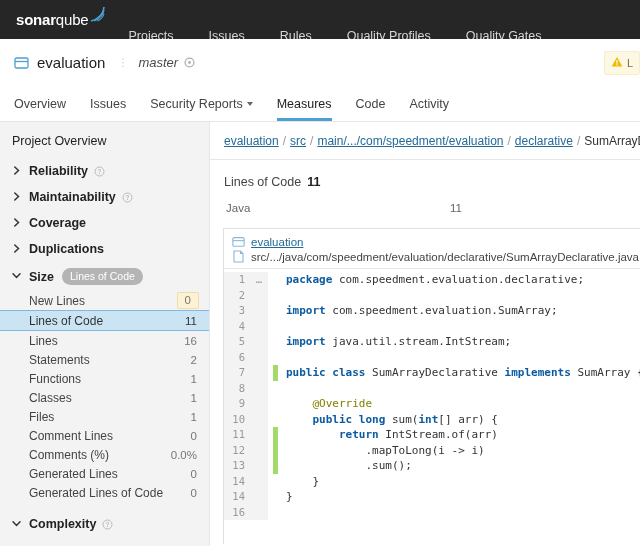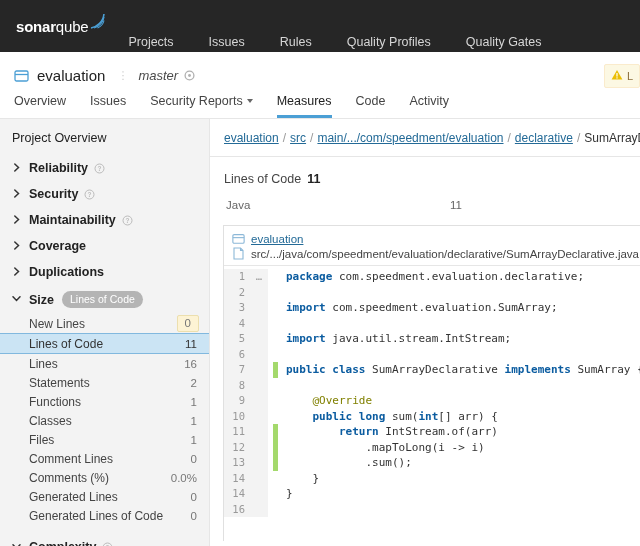--- a/index.html
+++ b/index.html
@@ -5,21 +5,21 @@
   * { box-sizing: border-box; margin: 0; padding: 0; }
   html, body {
     width: 640px; height: 546px;
     font-family: "Liberation Sans", sans-serif;
     background: #ffffff;
     overflow: hidden;
   }
 
   
   .global-nav {
-    height: 52px;
+    height: 39px;
     background: #262626;
     display: flex;
     align-items: center;
     padding-left: 16px;
   }
   .brand {
     display: flex; align-items: flex-start;
     margin-right: 22px;
     position: relative;
   }
@@ -63,20 +63,21 @@
     display: flex; align-items: center; gap: 4px;
     font-size: 11px; color: #8a6d3b;
     white-space: nowrap;
   }
 
   
   .tabs {
     display: flex; align-items: flex-end;
     padding: 8px 14px 0 14px;
     height: 30px;
+    margin-top: 16px;
   }
   .tab {
     font-size: 12.5px; color: #444;
     padding: 0 0 7px 0; margin-right: 24px;
     border-bottom: 3px solid transparent;
     white-space: nowrap; cursor: pointer;
     display: flex; align-items: center; gap: 4px;
   }
   .tab.active { border-bottom-color: #4b9fd5; color: #222; }
   .caret-down {
@@ -323,32 +324,20 @@
             <svg width="11" height="11" viewBox="0 0 11 11">
               <circle cx="5.5" cy="5.5" r="4.5" fill="none" stroke="#bbb" stroke-width="1"></circle>
               <text x="5.5" y="8" font-size="6.5" text-anchor="middle" fill="#bbb" font-family="sans-serif">?</text>
             </svg>
           </span>
         </div>
         <div class="domain-row">
           <span class="chev"><svg width="9" height="9" viewBox="0 0 9 9">
               <path d="M2.8,1 L6.5,4.5 L2.8,8" fill="none" stroke="#333" stroke-width="1.5" stroke-linecap="round"></path>
             </svg></span>
-          <span>Security</span>
-          <span class="help-icon">
-            <svg width="11" height="11" viewBox="0 0 11 11">
-              <circle cx="5.5" cy="5.5" r="4.5" fill="none" stroke="#bbb" stroke-width="1"></circle>
-              <text x="5.5" y="8" font-size="6.5" text-anchor="middle" fill="#bbb" font-family="sans-serif">?</text>
-            </svg>
-          </span>
-        </div>
-        <div class="domain-row">
-          <span class="chev"><svg width="9" height="9" viewBox="0 0 9 9">
-              <path d="M2.8,1 L6.5,4.5 L2.8,8" fill="none" stroke="#333" stroke-width="1.5" stroke-linecap="round"></path>
-            </svg></span>
           <span>Maintainability</span>
           <span class="help-icon">
             <svg width="11" height="11" viewBox="0 0 11 11">
               <circle cx="5.5" cy="5.5" r="4.5" fill="none" stroke="#bbb" stroke-width="1"></circle>
               <text x="5.5" y="8" font-size="6.5" text-anchor="middle" fill="#bbb" font-family="sans-serif">?</text>
             </svg>
           </span>
         </div>
         <div class="domain-row">
           <span class="chev"><svg width="9" height="9" viewBox="0 0 9 9">

